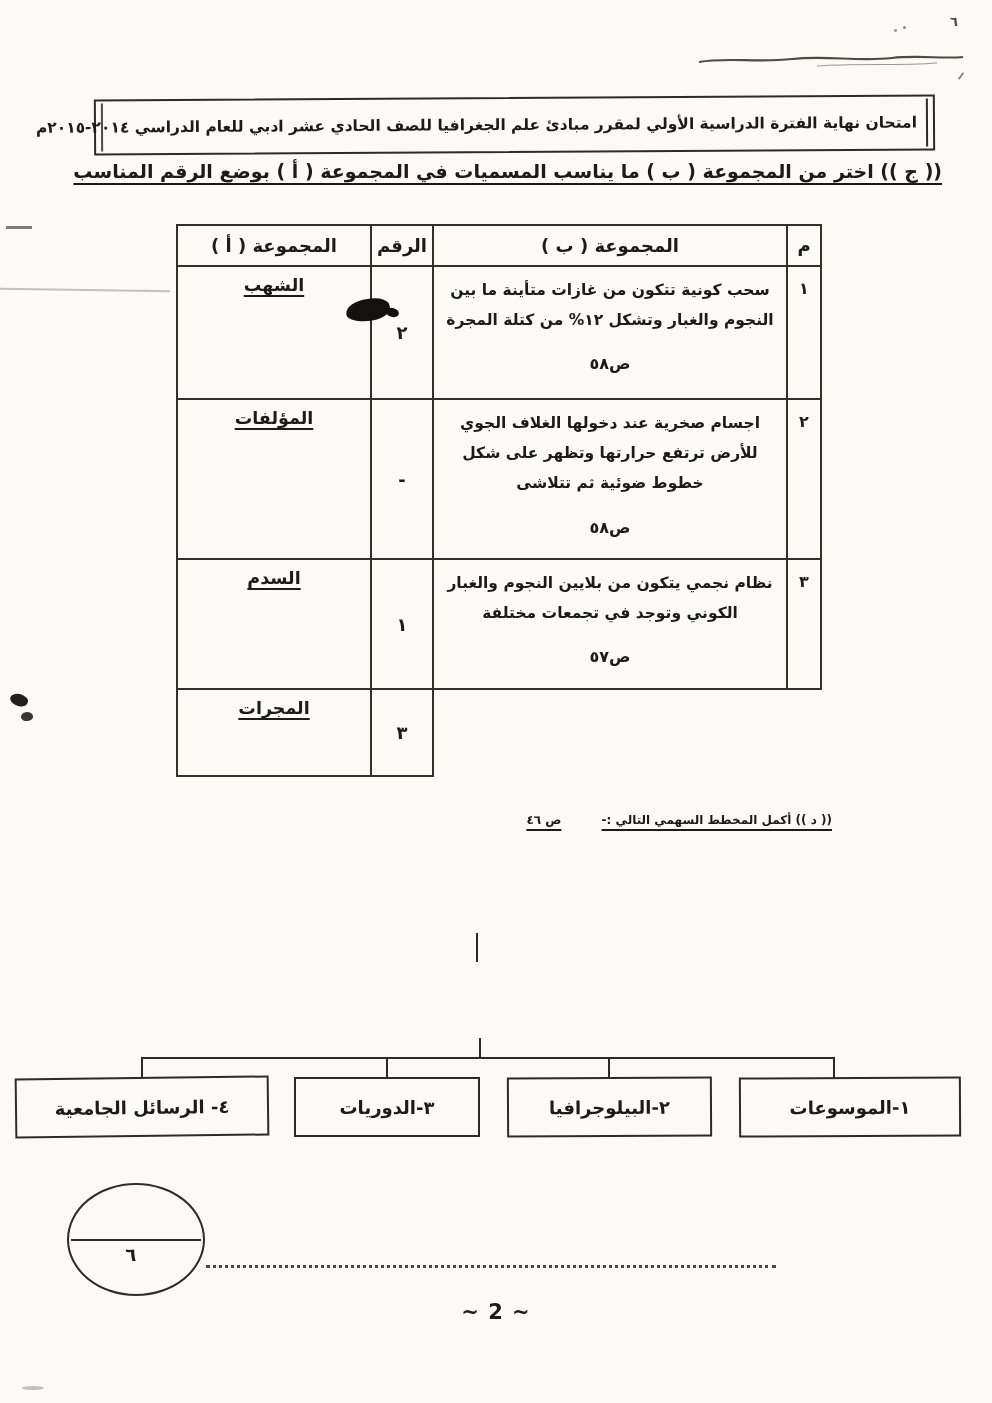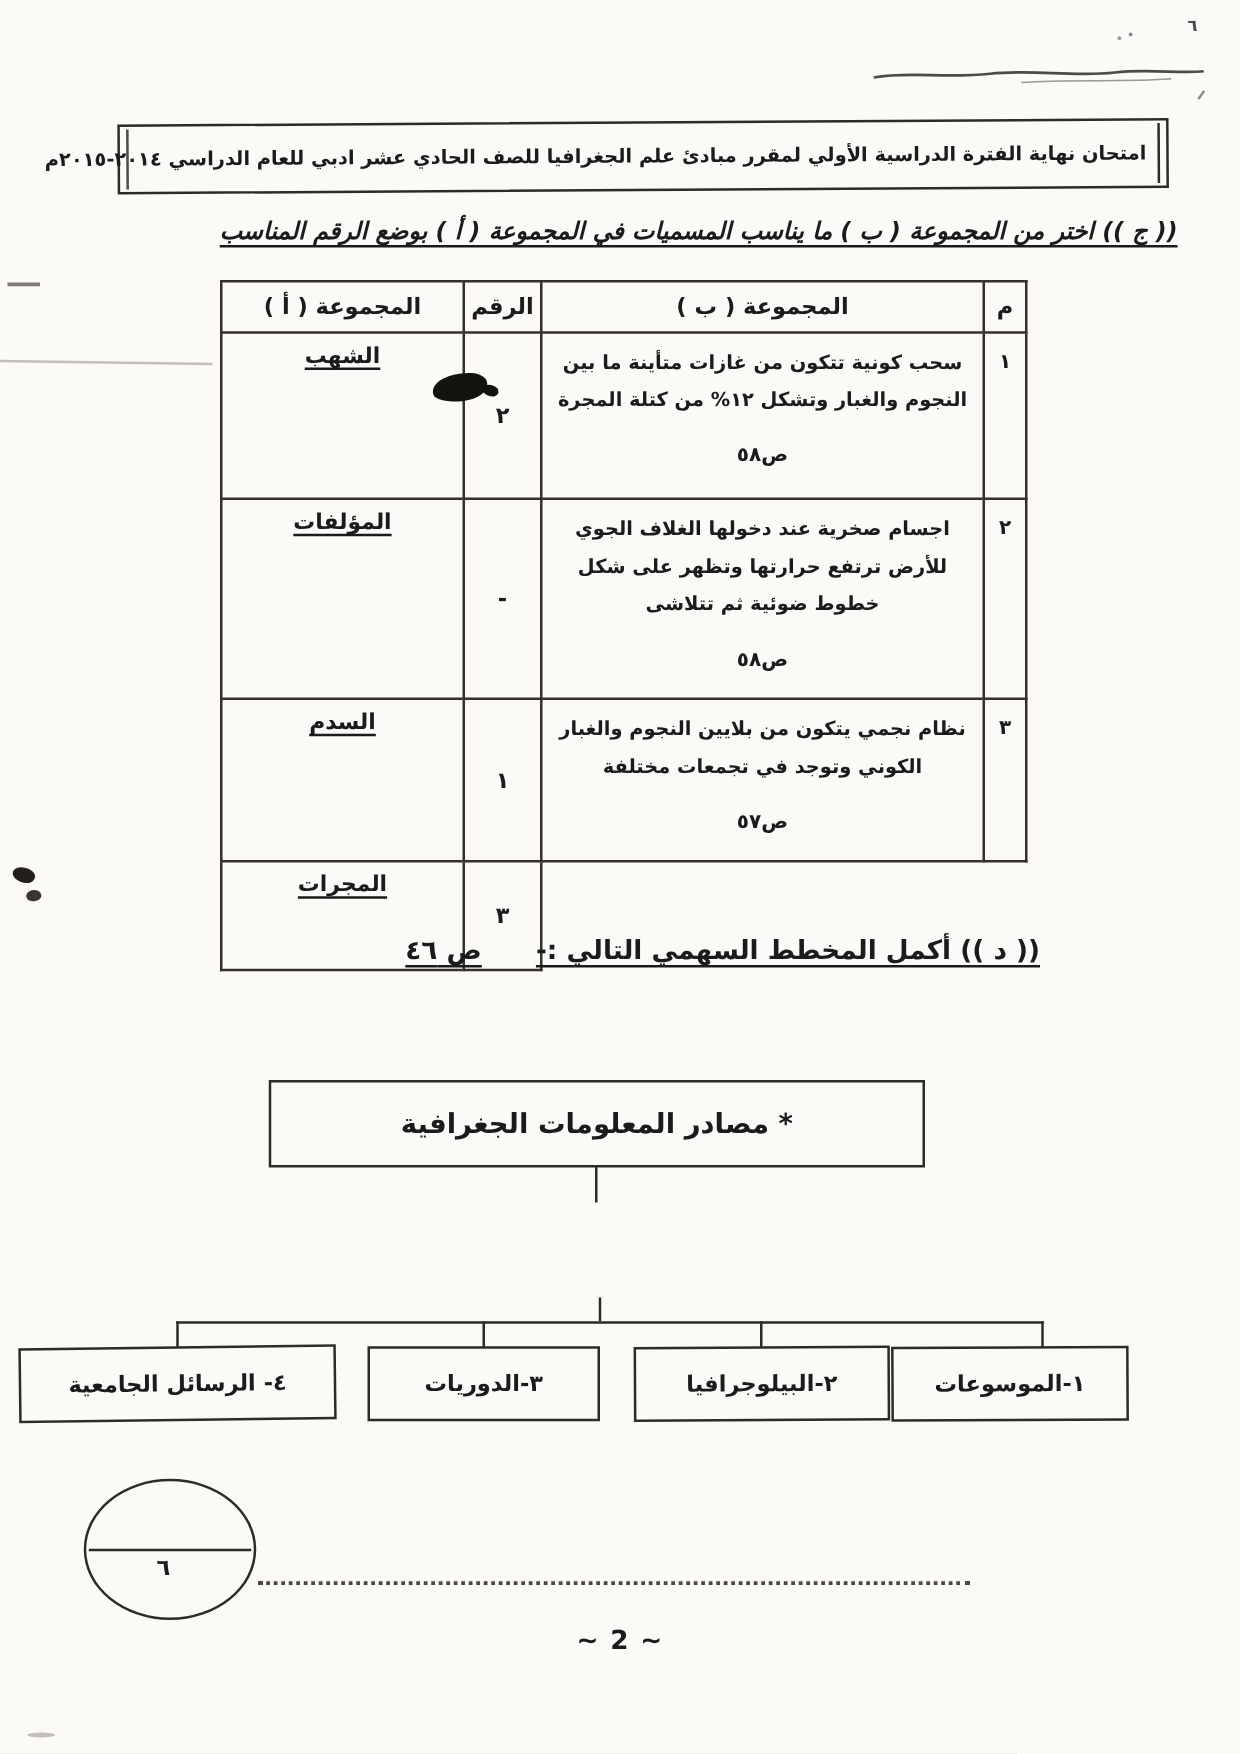--- a/index.html
+++ b/index.html
@@ -21,23 +21,23 @@
   .mark-c{left:21px;top:712px;width:12px;height:9px;background:#23201c;border-radius:50% 60% 45% 55%;transform:rotate(-12deg);opacity:.9;}
   .mark-d{left:22px;top:1386px;width:22px;height:4px;background:#8b857c;opacity:.5;border-radius:50%;}
 
   
   .header-box{left:94px;top:97px;width:841px;height:56px;border:2px solid #2d2b27;transform:rotate(-0.35deg);display:flex;align-items:center;justify-content:center;}
   .header-box::before{content:"";position:absolute;right:5px;top:2px;bottom:2px;width:2px;background:#2d2b27;}
   .header-box::after{content:"";position:absolute;left:5px;top:2px;bottom:2px;width:2px;background:#2d2b27;opacity:.85;}
   .header-title{direction:rtl;font-size:15.5px;font-weight:700;text-align:center;width:100%;padding:0 16px;white-space:nowrap;}
 
   
-  .qc{right:50px;top:174px;direction:rtl;font-size:19px;font-weight:700;white-space:nowrap;
-      text-decoration:underline;text-decoration-thickness:2px;text-underline-offset:5px;font-style:italic;}
-  .qd{right:160px;top:748px;direction:rtl;font-size:21px;font-weight:700;white-space:nowrap;}
+  .qc{right:50px;top:160px;direction:rtl;font-size:19px;font-weight:700;white-space:nowrap;
+      text-decoration:underline;text-decoration-thickness:2px;text-underline-offset:5px;}
+  .qd{right:160px;top:813px;direction:rtl;font-size:12px;font-weight:700;white-space:nowrap;}
   .qd .u{text-decoration:underline;text-decoration-thickness:2px;text-underline-offset:5px;}
   .qd .pageref{margin-inline-start:36px;}
 
   
   .table-wrap{left:176px;top:224px;width:644px;}
   table.match{width:100%;border-collapse:collapse;direction:rtl;table-layout:fixed;}
   .match th,.match td{border:2px solid #34312c;font-weight:700;}
   col.c-m{width:34px;} col.c-b{width:354px;} col.c-r{width:62px;} col.c-a{width:194px;}
   tr.hrow{height:41px;}
   tr.hrow th{font-size:18px;text-align:center;vertical-align:middle;}
@@ -48,21 +48,21 @@
   .cell-digit{vertical-align:middle;text-align:center;font-size:18px;}
   .cell-a{vertical-align:top;text-align:center;padding-top:8px;font-size:17.5px;}
   .aword{text-decoration:underline;text-underline-offset:4px;text-decoration-thickness:1.5px;}
   td.blank{border:none;}
 
   
   .fc-box{border:2px solid #2d2b27;display:flex;align-items:center;justify-content:center;direction:rtl;font-weight:700;text-align:center;}
   .fc-root{left:215px;top:864px;width:525px;height:70px;font-size:22px;}
   .fc-branch{left:264px;top:962px;width:432px;height:77px;font-size:20px;}
   .fc-leaf{top:1077px;height:60px;font-size:18px;}
-  .leaf-0{left:713px;width:190px;transform:rotate(-0.3deg);}
+  .leaf-0{left:739px;width:222px;transform:rotate(-0.3deg);}
   .leaf-1{left:507px;width:205px;transform:rotate(-0.3deg);}
   .leaf-2{left:294px;width:186px;}
   .leaf-3{left:15px;width:254px;transform:rotate(-0.7deg);}
   .vline{width:2px;background:#2d2b27;}
   .hline{height:2px;background:#2d2b27;}
   .v-root{left:476px;top:933px;height:29px;}
   .v-branch{left:479px;top:1038px;height:19px;}
   .h-conn{left:141px;top:1057px;width:694px;}
   .stub{top:1057px;height:21px;}
   .stub-0{left:833px;} .stub-1{left:608px;} .stub-2{left:386px;} .stub-3{left:141px;}
@@ -159,23 +159,20 @@
   </div>
 
   <div class="abs blob1"></div>
   <div class="abs blob2"></div>
 
   <div class="abs qd">
     <span class="u">(( د )) أكمل المخطط السهمي التالي :-</span>
     <span class="u pageref">ص ٤٦</span>
   </div>
 
-  <div class="abs fc-box fc-root">
-    <span>* مصادر المعلومات الجغرافية</span>
-  </div>
   <div class="abs vline v-root"></div>
   <div class="abs vline v-branch"></div>
   <div class="abs hline h-conn"></div>
   <div class="abs vline stub stub-0"></div>
   <div class="abs vline stub stub-1"></div>
   <div class="abs vline stub stub-2"></div>
   <div class="abs vline stub stub-3"></div>
   <div class="abs fc-box fc-leaf leaf-0">
     <span>١-الموسوعات</span>
   </div>

